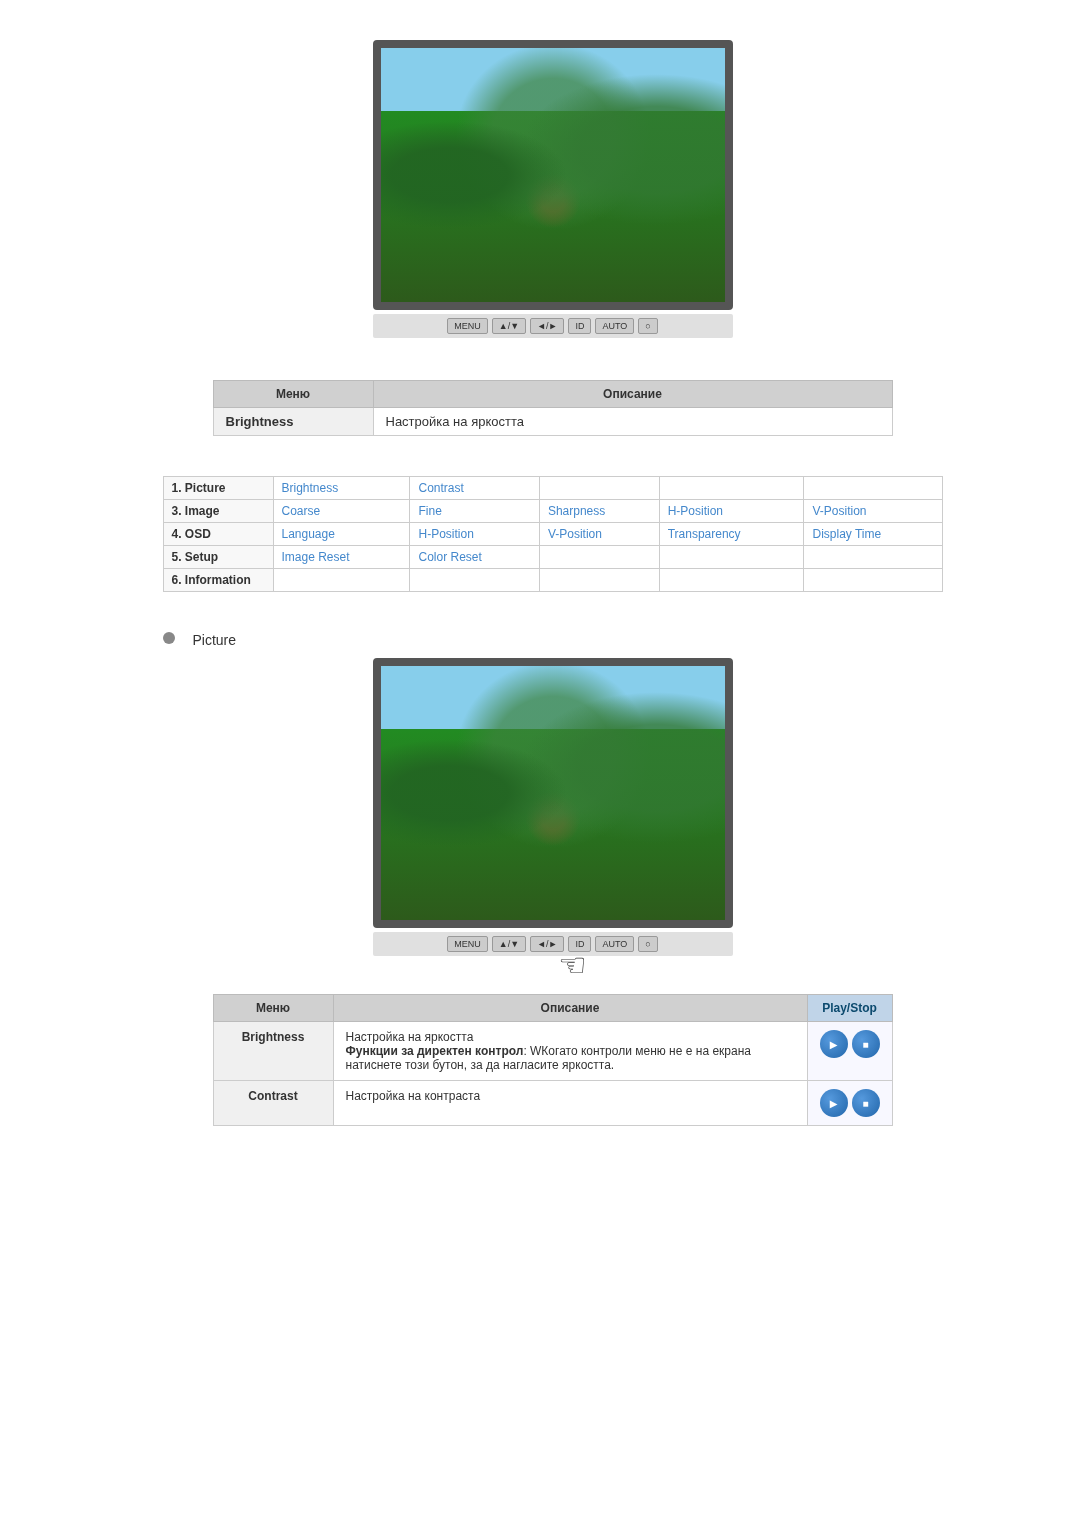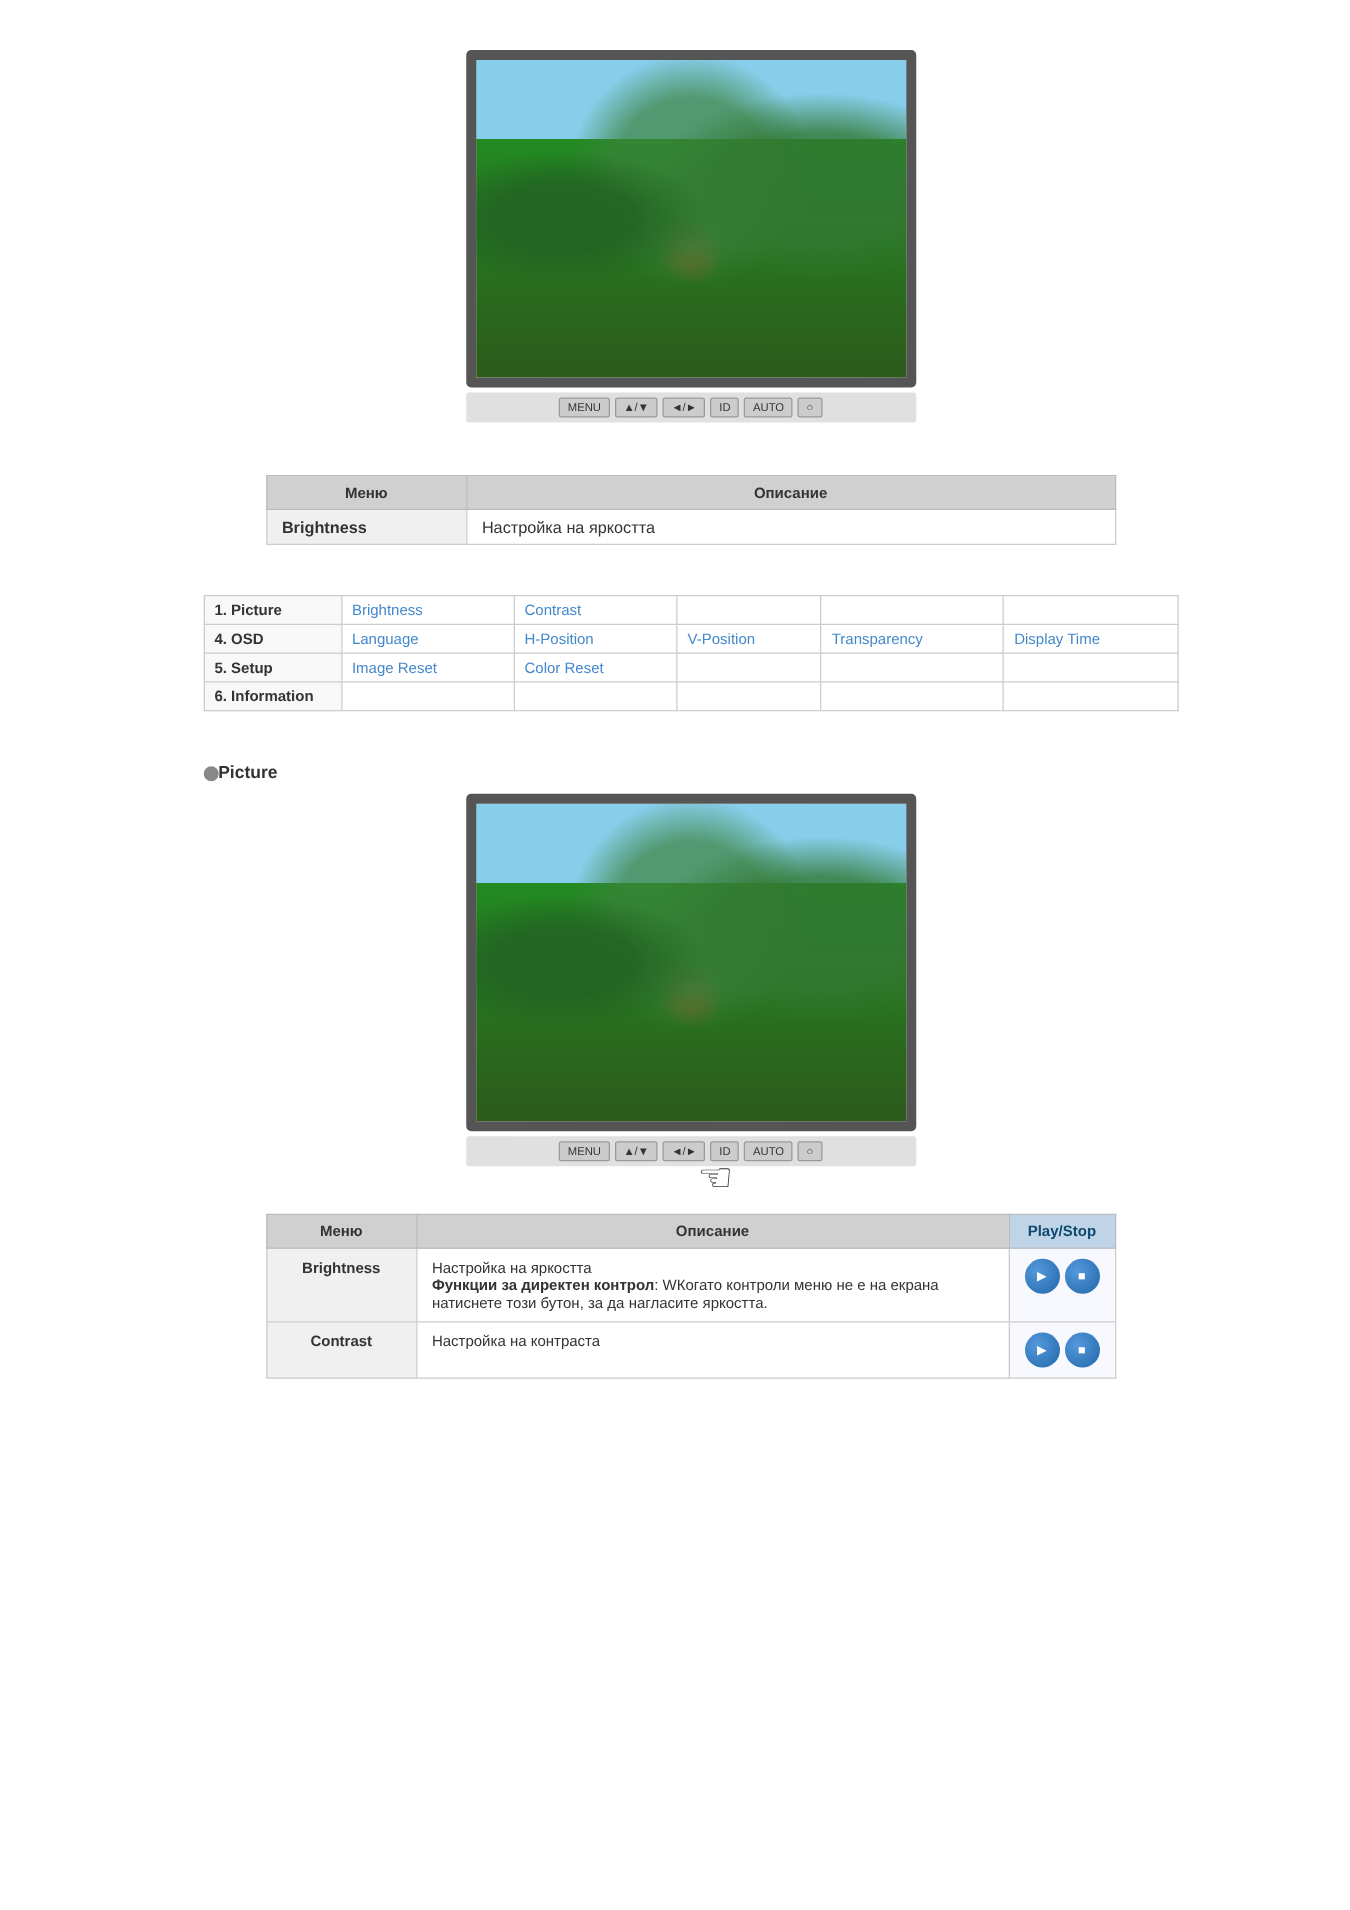--- a/index.html
+++ b/index.html
@@ -140,23 +140,23 @@
     }
 
     
     .picture-section {
       width: 780px;
       margin: 8px 0;
     }
 
     .picture-title {
       display: flex;
-      align-items: flex-end;
-      gap: 0;
-      font-weight: bold;
+      align-items: flex-start;
+      gap: 18px;
+      font-weight: normal;
       font-size: 14px;
       margin-bottom: 10px;
     }
 
     .picture-title-icon {
       width: 12px;
       height: 12px;
       border-radius: 50%;
       background: #888;
       display: inline-block;
@@ -307,20 +307,28 @@
         <tr>
           <td>1. Picture</td>
           <td class="light-blue">Brightness</td>
           <td class="light-blue">Contrast</td>
           <td></td>
           <td></td>
           <td></td>
         </tr>
 
 
+        <tr>
+          <td>3. Image</td>
+          <td class="light-blue">Coarse</td>
+          <td class="light-blue">Fine</td>
+          <td class="light-blue">Sharpness</td>
+          <td class="light-blue">H-Position</td>
+          <td class="light-blue">V-Position</td>
+        </tr>
 
         <tr>
           <td>4. OSD</td>
           <td class="light-blue">Language</td>
           <td class="light-blue">H-Position</td>
           <td class="light-blue">V-Position</td>
           <td class="light-blue">Transparency</td>
           <td class="light-blue">Display Time</td>
         </tr>
 

